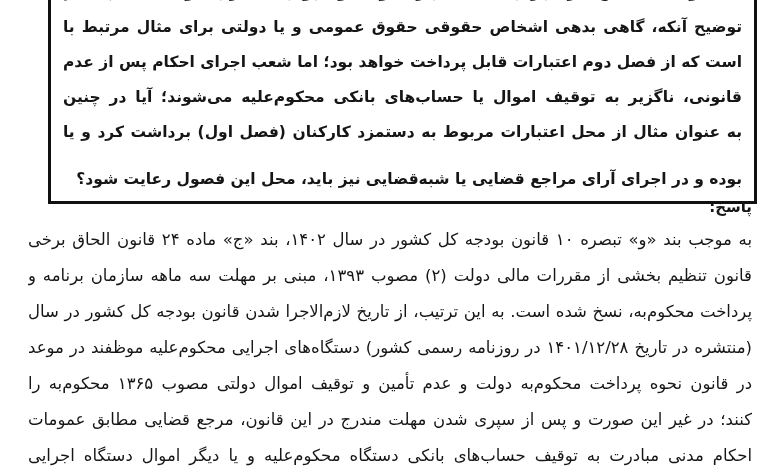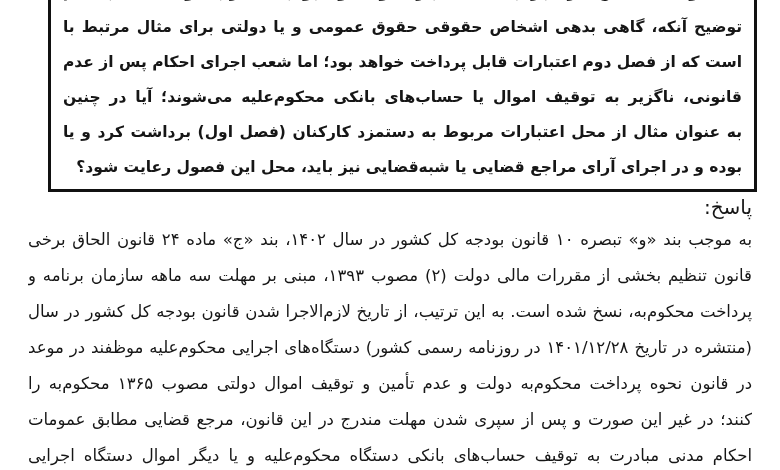--- a/index.html
+++ b/index.html
@@ -32,33 +32,34 @@
     line-height: 35px;
     font-size: 15.5px;
     font-weight: bold;
     text-align: justify;
     text-align-last: justify;
     overflow: hidden;
     letter-spacing: 0;
   }
   .qbox .qline:last-child {
     text-align-last: right;
+    margin-top: 12px;
   }
   
   .answer {
     position: absolute;
     top: 194px;
     right: 28px;
     left: 28px;
   }
   .alabel {
     height: 26px;
     line-height: 26px;
-    font-size: 20px;
-    font-weight: normal;
+    font-size: 15px;
+    font-weight: bold;
     text-align: right;
   }
   .abody {
     margin-top: 2px;
   }
   .aline {
     height: 36px;
     line-height: 36px;
     font-size: 16.5px;
     font-weight: normal;

